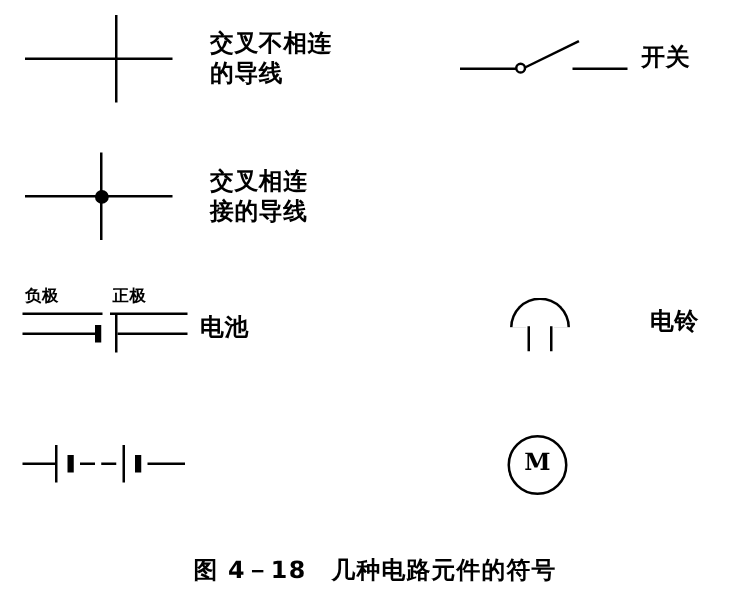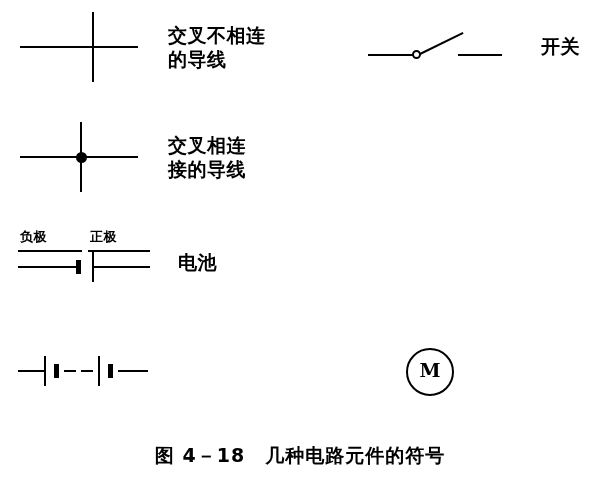--- a/index.html
+++ b/index.html
@@ -168,21 +168,21 @@
 
       <div class="hline" style="left:0px; top:22px; width:64px;"></div>
       <div class="hline" style="left:70px; top:22px; width:62px;"></div>
 
       <div class="hline" style="left:0px; top:38px; width:58px;"></div>
       <div class="hline" style="left:76px; top:38px; width:56px;"></div>
 
       <div class="plate-short" style="left:58px; top:32px;"></div>
       <div class="plate-long" style="left:74px; top:24px;"></div>
     </div>
-    <div class="label" style="margin-left:30px; margin-top:14px;">电池</div>
+    <div class="label" style="margin-left:12px; margin-top:14px;">电池</div>
   </div>
 
   <div class="row" style="left:18px; top:350px;">
     <div class="symbol" style="width:132px; height:40px;">
 
       <div class="hline" style="left:0px; top:20px; width:26px;"></div>
 
       <div class="plate-long" style="left:26px; top:6px;"></div>
       <div class="plate-short" style="left:36px; top:14px;"></div>
 
@@ -196,24 +196,32 @@
     </div>
   </div>
 
   <div class="row" style="left:368px; top:24px;">
     <div class="symbol" style="width:135px; height:44px;">
       <div class="hline" style="left:0px; top:30px; width:46px;"></div>
       <div class="switch-circle" style="left:44px; top:26px;"></div>
       <div class="switch-arm" style="left:52px; top:29px; width:48px; transform:rotate(-26deg);"></div>
       <div class="hline" style="left:90px; top:30px; width:44px;"></div>
     </div>
-    <div class="label" style="margin-left:38px;">开关</div>
-  </div>
-
-
+    <div class="label" style="margin-left:10px;">开关</div>
+  </div>
+
+
+  <div class="row" style="left:404px; top:232px;">
+    <div class="symbol" style="width:56px; height:50px;">
+      <div class="bell-dome" style="left:4px; top:6px; width:48px; height:24px; border-radius:24px 24px 0 0;"></div>
+      <div class="bell-leg" style="left:18px; top:29px; height:20px;"></div>
+      <div class="bell-leg" style="left:36px; top:29px; height:20px;"></div>
+    </div>
+    <div class="label" style="margin-left:60px;">电铃</div>
+  </div>
 
   <div class="row" style="left:404px; top:346px;">
     <div class="symbol" style="width:52px; height:52px;">
       <div class="circle" style="left:2px; top:2px; width:48px; height:48px;"></div>
       <div class="motor-letter" style="left:2px; top:13px; width:48px;">M</div>
     </div>
   </div>
 
   <div class="caption">图 4－18　几种电路元件的符号</div>
 

